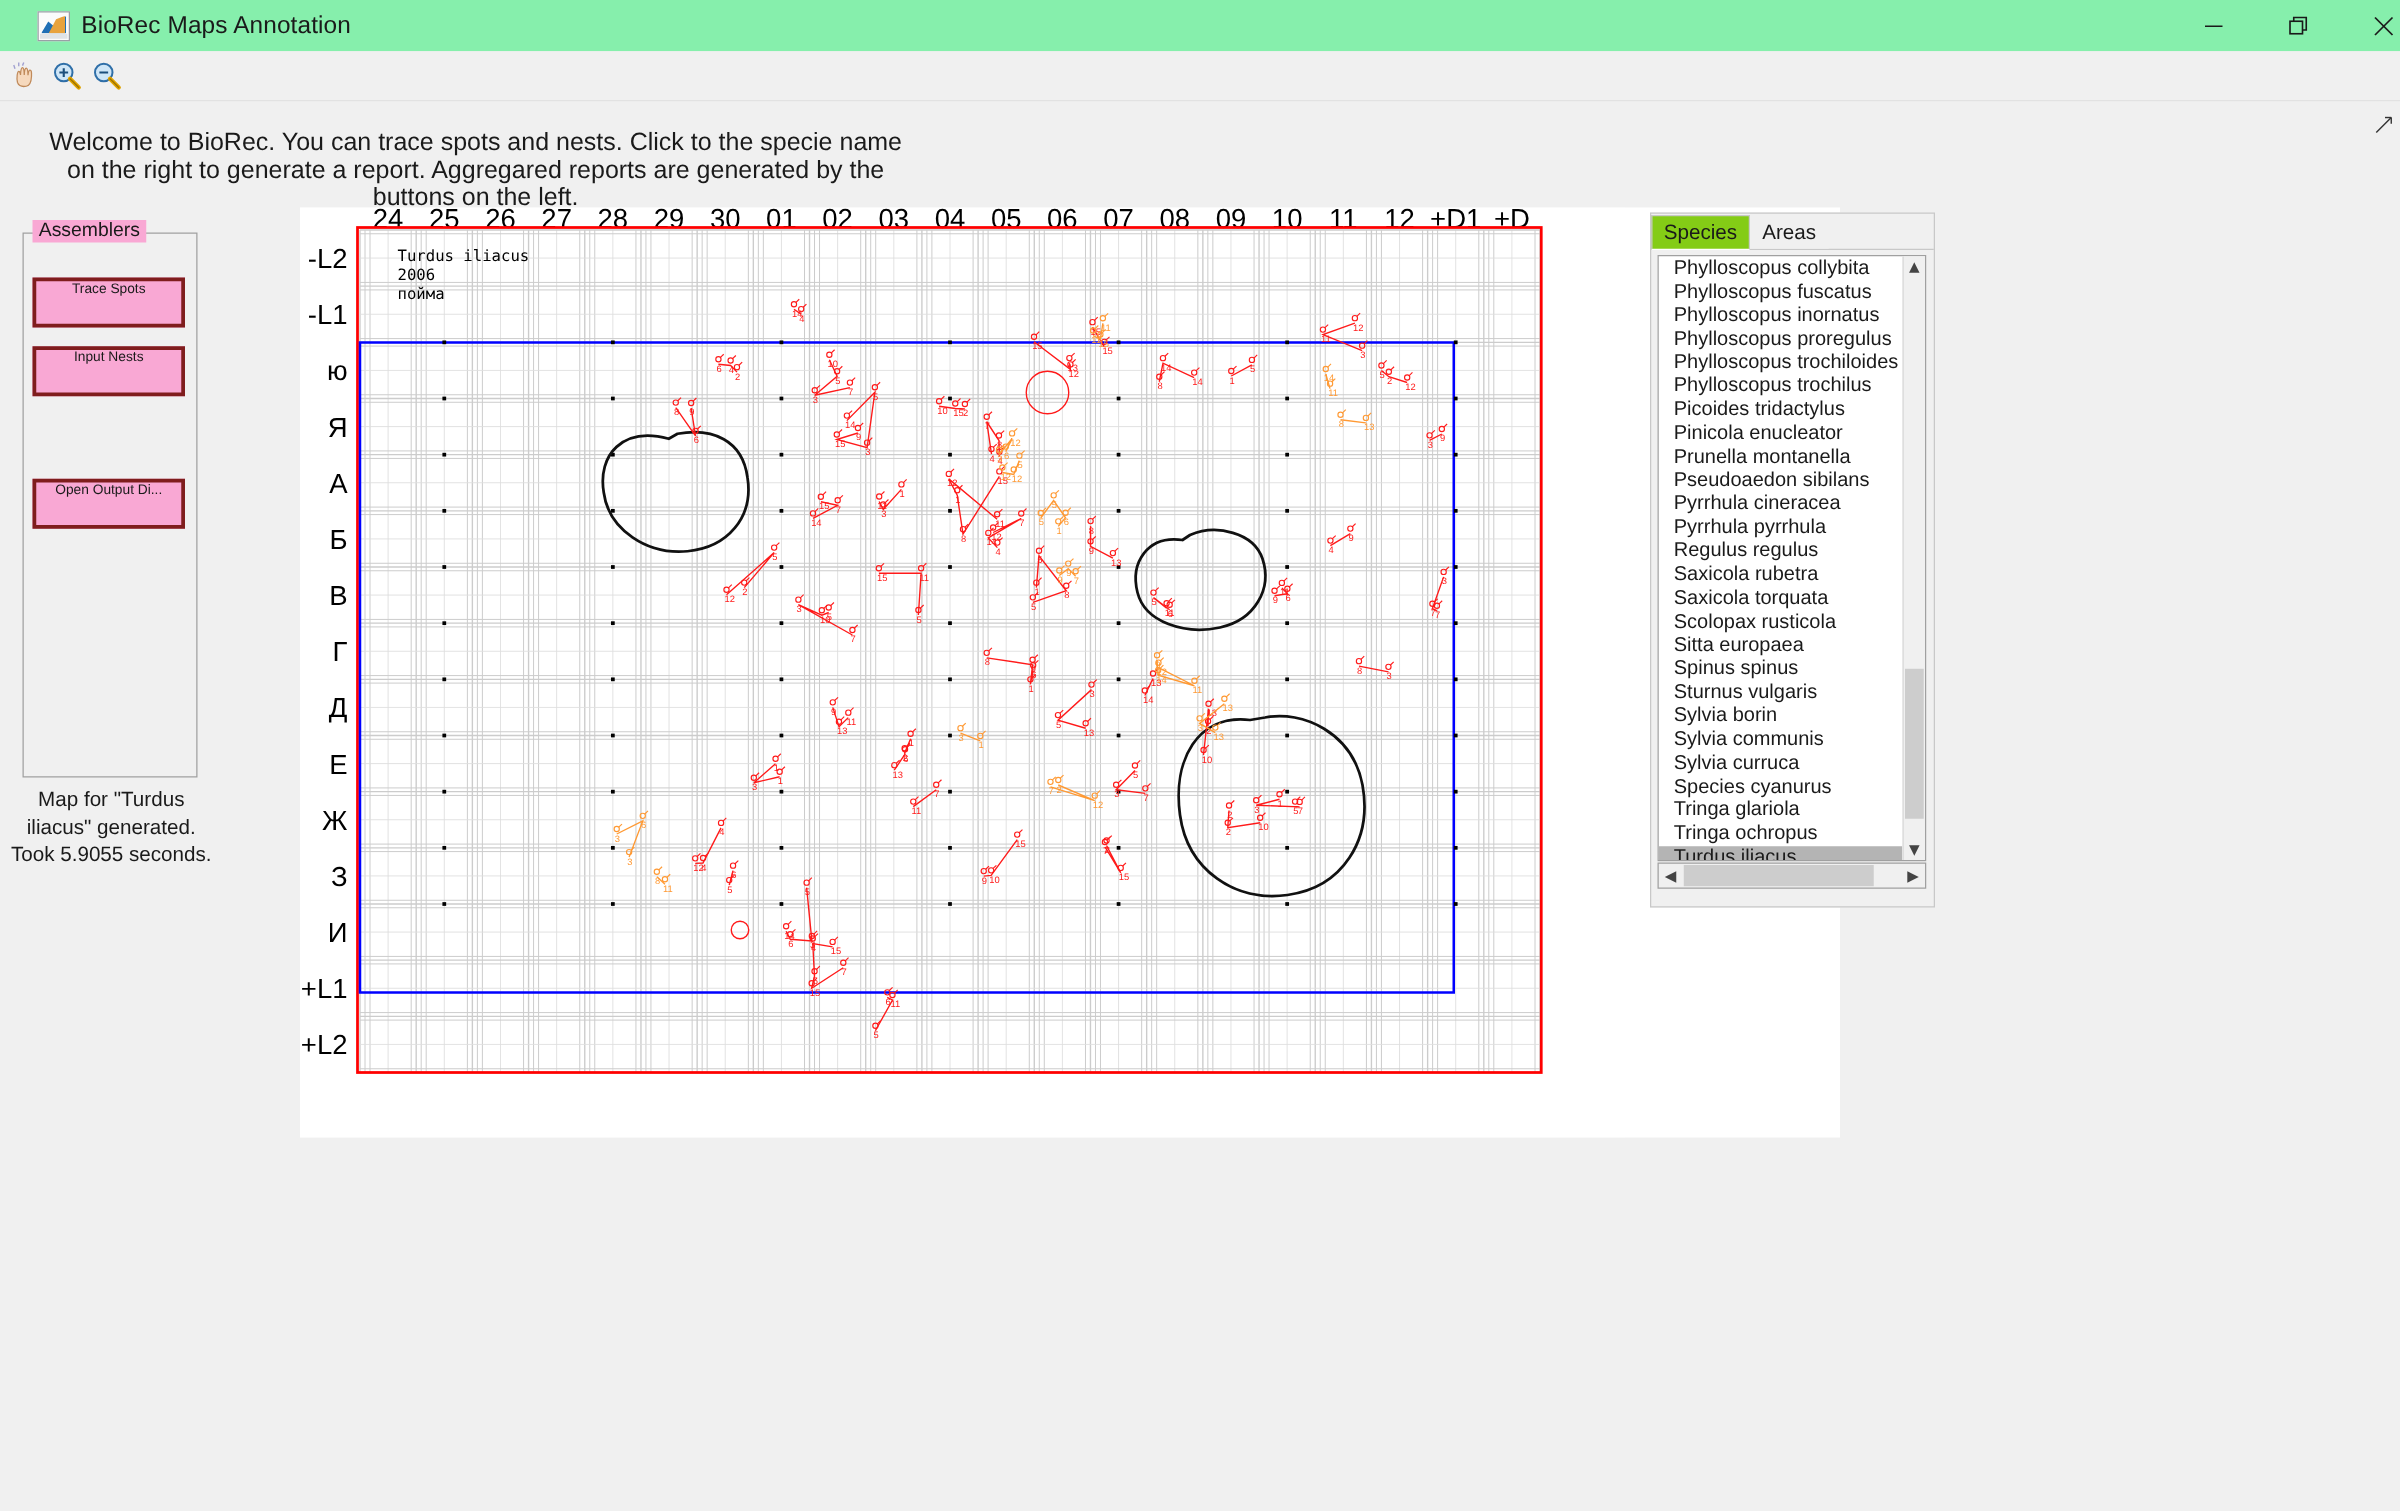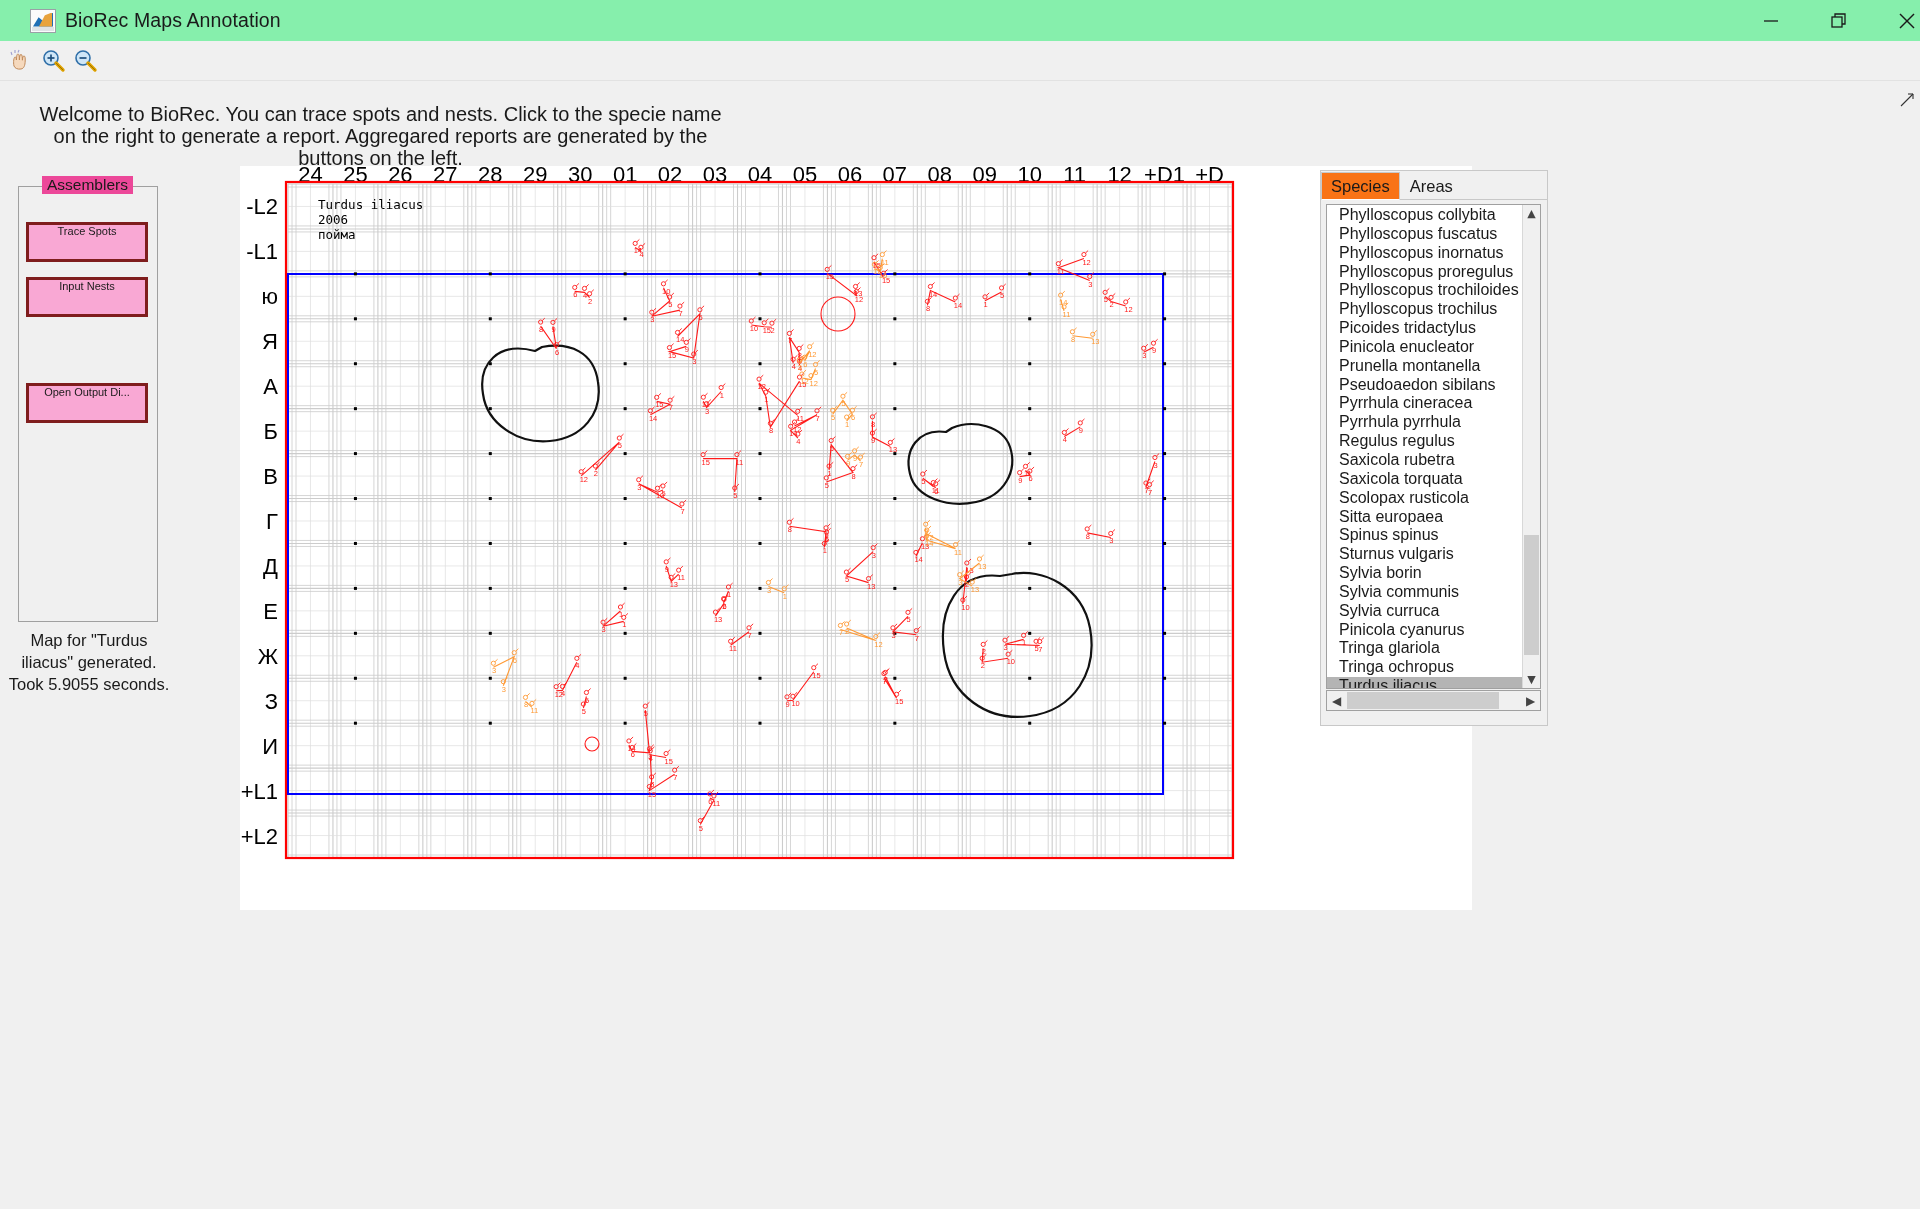--- a/index.html
+++ b/index.html
@@ -79,22 +79,22 @@
   }
 
   
   .panel {
     position: absolute; left: 18px; top: 186px;
     width: 138px; height: 434px;
     border: 1px solid #a0a0a0;
     background: transparent;
   }
   .panel-title {
-    position: absolute; left: 42px; top: 176px;
-    background: #ec4899; padding: 0 5px;
+    position: absolute; left: 26px; top: 176px;
+    background: #f9a8d4; padding: 0 5px;
     font-size: 15.5px; color: #1a1a1a;
   }
   .btn {
     position: absolute;
     background: #f9a8d4;
     border: 3px solid #7f1d1d;
     font-size: 11px; color: #1a1a1a;
     font-family: "Liberation Sans", sans-serif;
     text-align: center;
     cursor: default;
@@ -138,21 +138,21 @@
   .tab {
     height: 27px; line-height: 27px;
     padding: 0 9px;
     font-size: 16.5px; color: #1a1a1a;
     background: #f0f0f0;
     border: 1px solid transparent;
     box-sizing: border-box;
     cursor: default;
   }
   .tab.active {
-    background: #f97316;
+    background: #84cc16;
     border: 1px solid #c8c8c8;
     border-bottom: 1px solid #ffffff;
     margin-bottom: -1px;
     height: 28px; line-height: 27px;
   }
   .listbox {
     position: absolute; left: 5px; top: 33px;
     width: 215px; height: 485px;
     background: #ffffff;
     border: 1px solid #a0a0a0;
@@ -1606,21 +1606,21 @@
           <div class="list-item">Regulus regulus</div>
           <div class="list-item">Saxicola rubetra</div>
           <div class="list-item">Saxicola torquata</div>
           <div class="list-item">Scolopax rusticola</div>
           <div class="list-item">Sitta europaea</div>
           <div class="list-item">Spinus spinus</div>
           <div class="list-item">Sturnus vulgaris</div>
           <div class="list-item">Sylvia borin</div>
           <div class="list-item">Sylvia communis</div>
           <div class="list-item">Sylvia curruca</div>
-          <div class="list-item">Pinicola cyanurus</div>
+          <div class="list-item">Species cyanurus</div>
           <div class="list-item">Tringa glariola</div>
           <div class="list-item">Tringa ochropus</div>
           <div class="list-item selected">Turdus iliacus</div>
         </div>
       <div class="vscroll">
         <div class="arrow up glyph">▲</div>
         <div class="thumb"></div>
         <div class="arrow down glyph">▼</div>
       </div>
     </div>

